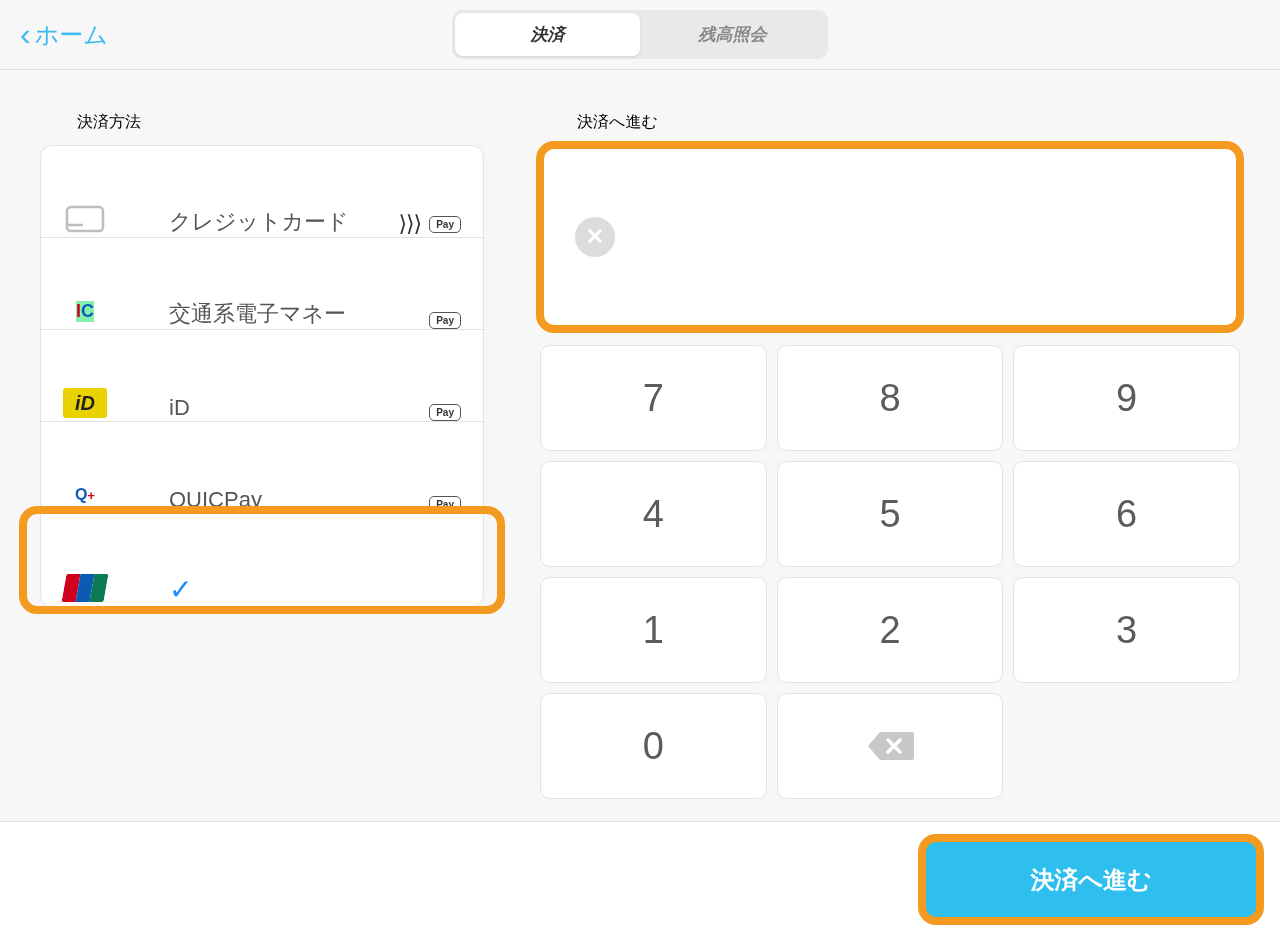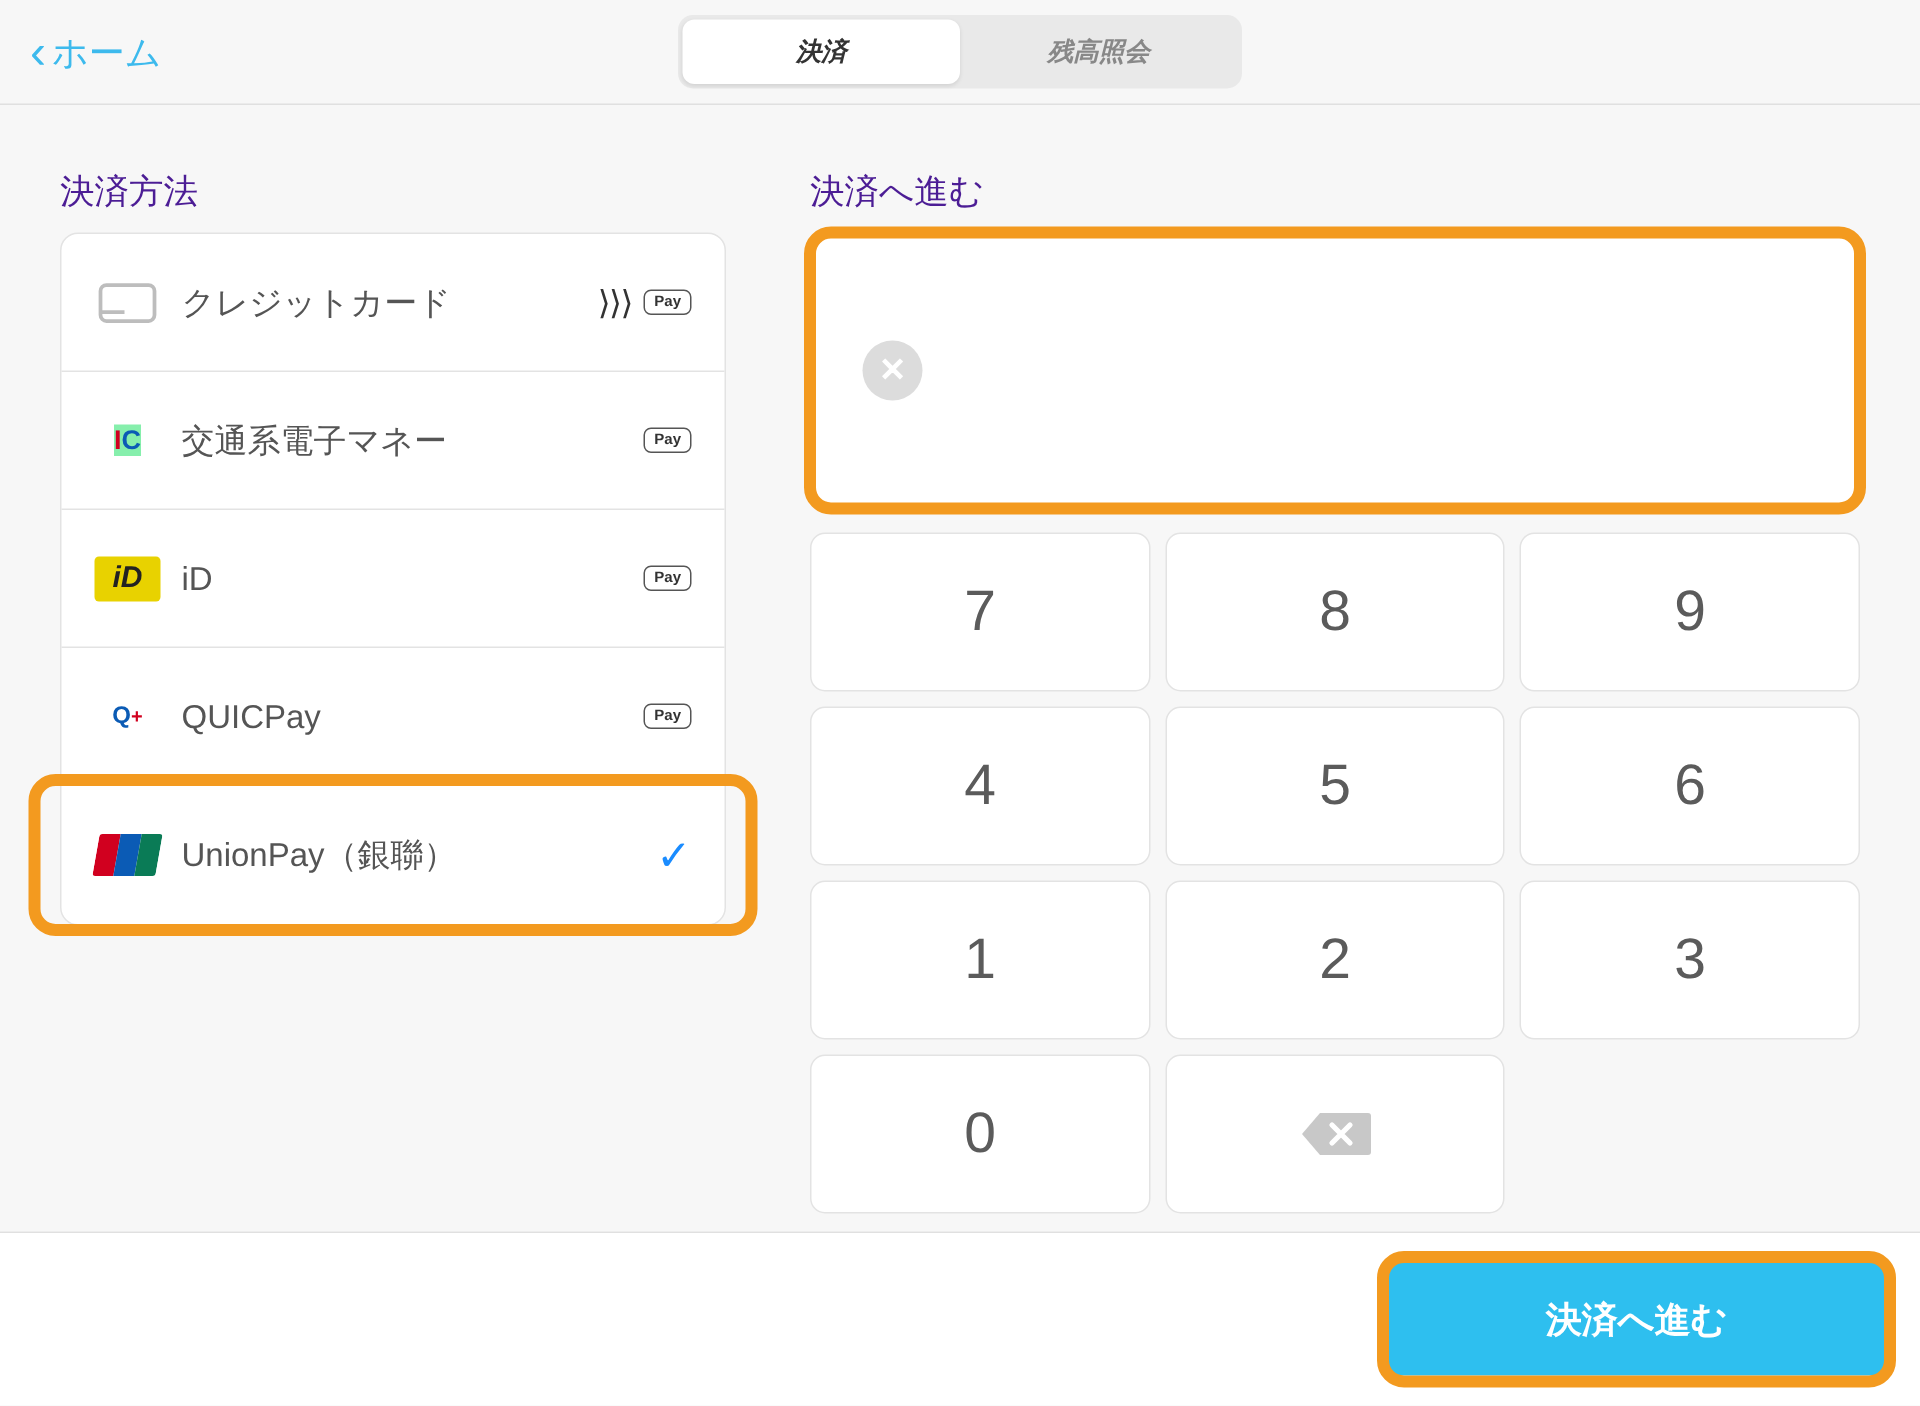--- a/index.html
+++ b/index.html
@@ -60,39 +60,41 @@
     }
     
     .main {
       padding: 42px 40px 0 40px;
       display: flex;
       gap: 56px;
     }
     .left-col { width: 444px; }
     .right-col { flex: 1; }
     .section-label {
-      color: #4c1d95;
-      font-size: 23px;
+      color: #000000;
+      font-size: 16px;
       margin-bottom: 12px;
+      margin-left: 37px;
     }
     
     .pm-list {
       background: #fff;
       border: 1px solid #e3e3e3;
       border-radius: 12px;
       overflow: visible;
     }
     .pm-item {
       display: flex;
-      align-items: center;
+      align-items: flex-end;
       height: 92px;
       padding: 0 22px;
       border-bottom: 1px solid #e3e3e3;
       cursor: pointer;
       position: relative;
+      gap: 48px;
     }
     .pm-item:last-child { border-bottom: none; }
     .pm-icon {
       width: 44px;
       height: 36px;
       display: flex;
       align-items: center;
       justify-content: center;
       margin-right: 14px;
       flex-shrink: 0;
@@ -317,21 +319,20 @@
       </div>
 
       <div class="pm-item">
         <div class="pm-icon">
           <div class="unionpay-icon">
               <span style="background:#d1001f"></span>
               <span style="background:#0b5bb5"></span>
               <span style="background:#0a7b56"></span>
             </div>
         </div>
-        <div class="pm-label">UnionPay（銀聯）</div>
         <div class="pm-badges">
           <span class="check-icon">✓</span>
         </div>
         <div class="highlight-orange hl-unionpay"></div>
       </div>
     </div>
   </div>
 
   <div class="right-col">
     <div class="section-label">決済へ進む</div>

